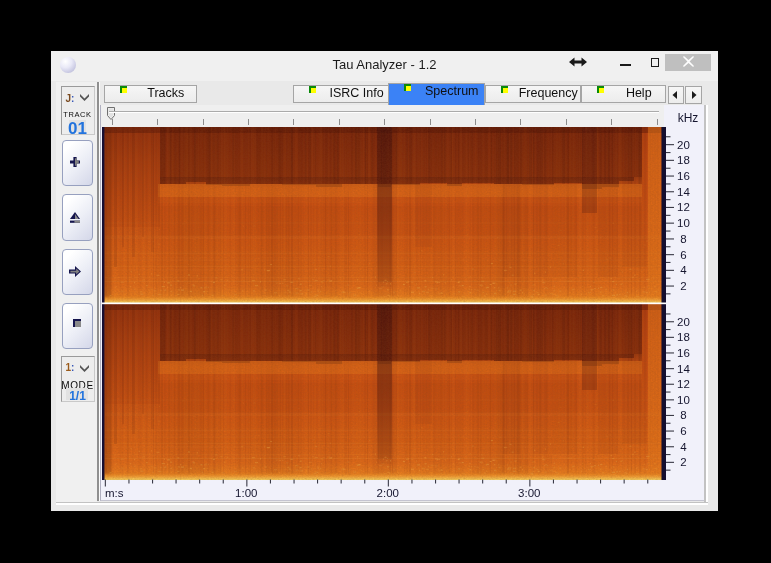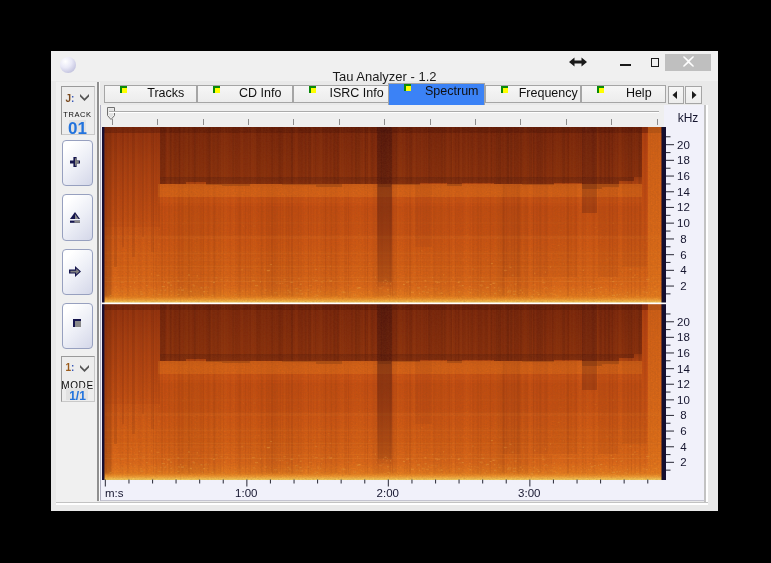--- a/index.html
+++ b/index.html
@@ -12,37 +12,33 @@
   border-top:2px solid #0a8a0a; border-left:2px solid #0a8a0a; }
 .tab .tlabel { flex:1; text-align:center; padding-left:9px; }
 .sbtn { position:absolute; left:10.5px; width:31.5px; height:46.5px; border:1px solid #97a0bf;
   border-radius:4px; background:linear-gradient(135deg,#ffffff 15%,#eceef6 55%,#d4d7e9 100%); }
 </style></head><body>
 <div id="win">
 
   <div class="abs" style="left:0;top:0;width:667px;height:30px;background:#f0f0f0;"></div>
   <div class="abs" style="left:9px;top:6px;width:16px;height:16px;border-radius:50%;
     background:radial-gradient(circle at 34% 28%, #ffffff 0%, #e9e9f7 40%, #cdcde5 68%, #abadd0 100%);"></div>
-  <div class="abs" style="left:0;top:18px;width:667px;text-align:center;font-size:13px;color:#1a1a1a;">Tau Analyzer - 1.2</div>
+  <div class="abs" style="left:0;top:6px;width:667px;text-align:center;font-size:13px;color:#1a1a1a;">Tau Analyzer - 1.2</div>
   <svg class="abs" style="left:517px;top:3px;" width="20" height="16" viewBox="0 0 20 16">
     <path d="M1 8 L6.5 3.5 L6.5 6.6 L13.5 6.6 L13.5 3.5 L19 8 L13.5 12.5 L13.5 9.4 L6.5 9.4 L6.5 12.5 Z" fill="#1a1a1a"></path>
   </svg>
   <div class="abs" style="left:569px;top:12.5px;width:11px;height:2.5px;background:#1a1a1a;"></div>
   <div class="abs" style="left:599.5px;top:7px;width:8.5px;height:8.5px;border:1.6px solid #1a1a1a;"></div>
   <div class="abs" style="left:613.5px;top:2.5px;width:46px;height:17px;background:#bfbfbf;"></div>
   <svg class="abs" style="left:632px;top:5px;" width="11" height="11" viewBox="0 0 11 11">
     <path d="M0.9 0 L5.5 3.9 L10.1 0 L11 0.95 L6.6 5.5 L11 10.05 L10.1 11 L5.5 7.1 L0.9 11 L0 10.05 L4.4 5.5 L0 0.95 Z" fill="#fdfdfd"></path>
   </svg>
 <div class="tab" style="left:53px;width:92.5px;">
       <div class="ticon"></div>
       <div class="tlabel">Tracks</div>
-    </div>
-<div class="tab" style="left:145.5px;width:96.5px;">
-      <div class="ticon"></div>
-      <div class="tlabel">CD Info</div>
     </div>
 <div class="tab" style="left:242px;width:96px;">
       <div class="ticon"></div>
       <div class="tlabel">ISRC Info</div>
     </div>
 <div class="tab" style="left:434px;width:95.5px;">
       <div class="ticon"></div>
       <div class="tlabel">Frequency</div>
     </div>
 <div class="tab" style="left:529.5px;width:85.5px;">

